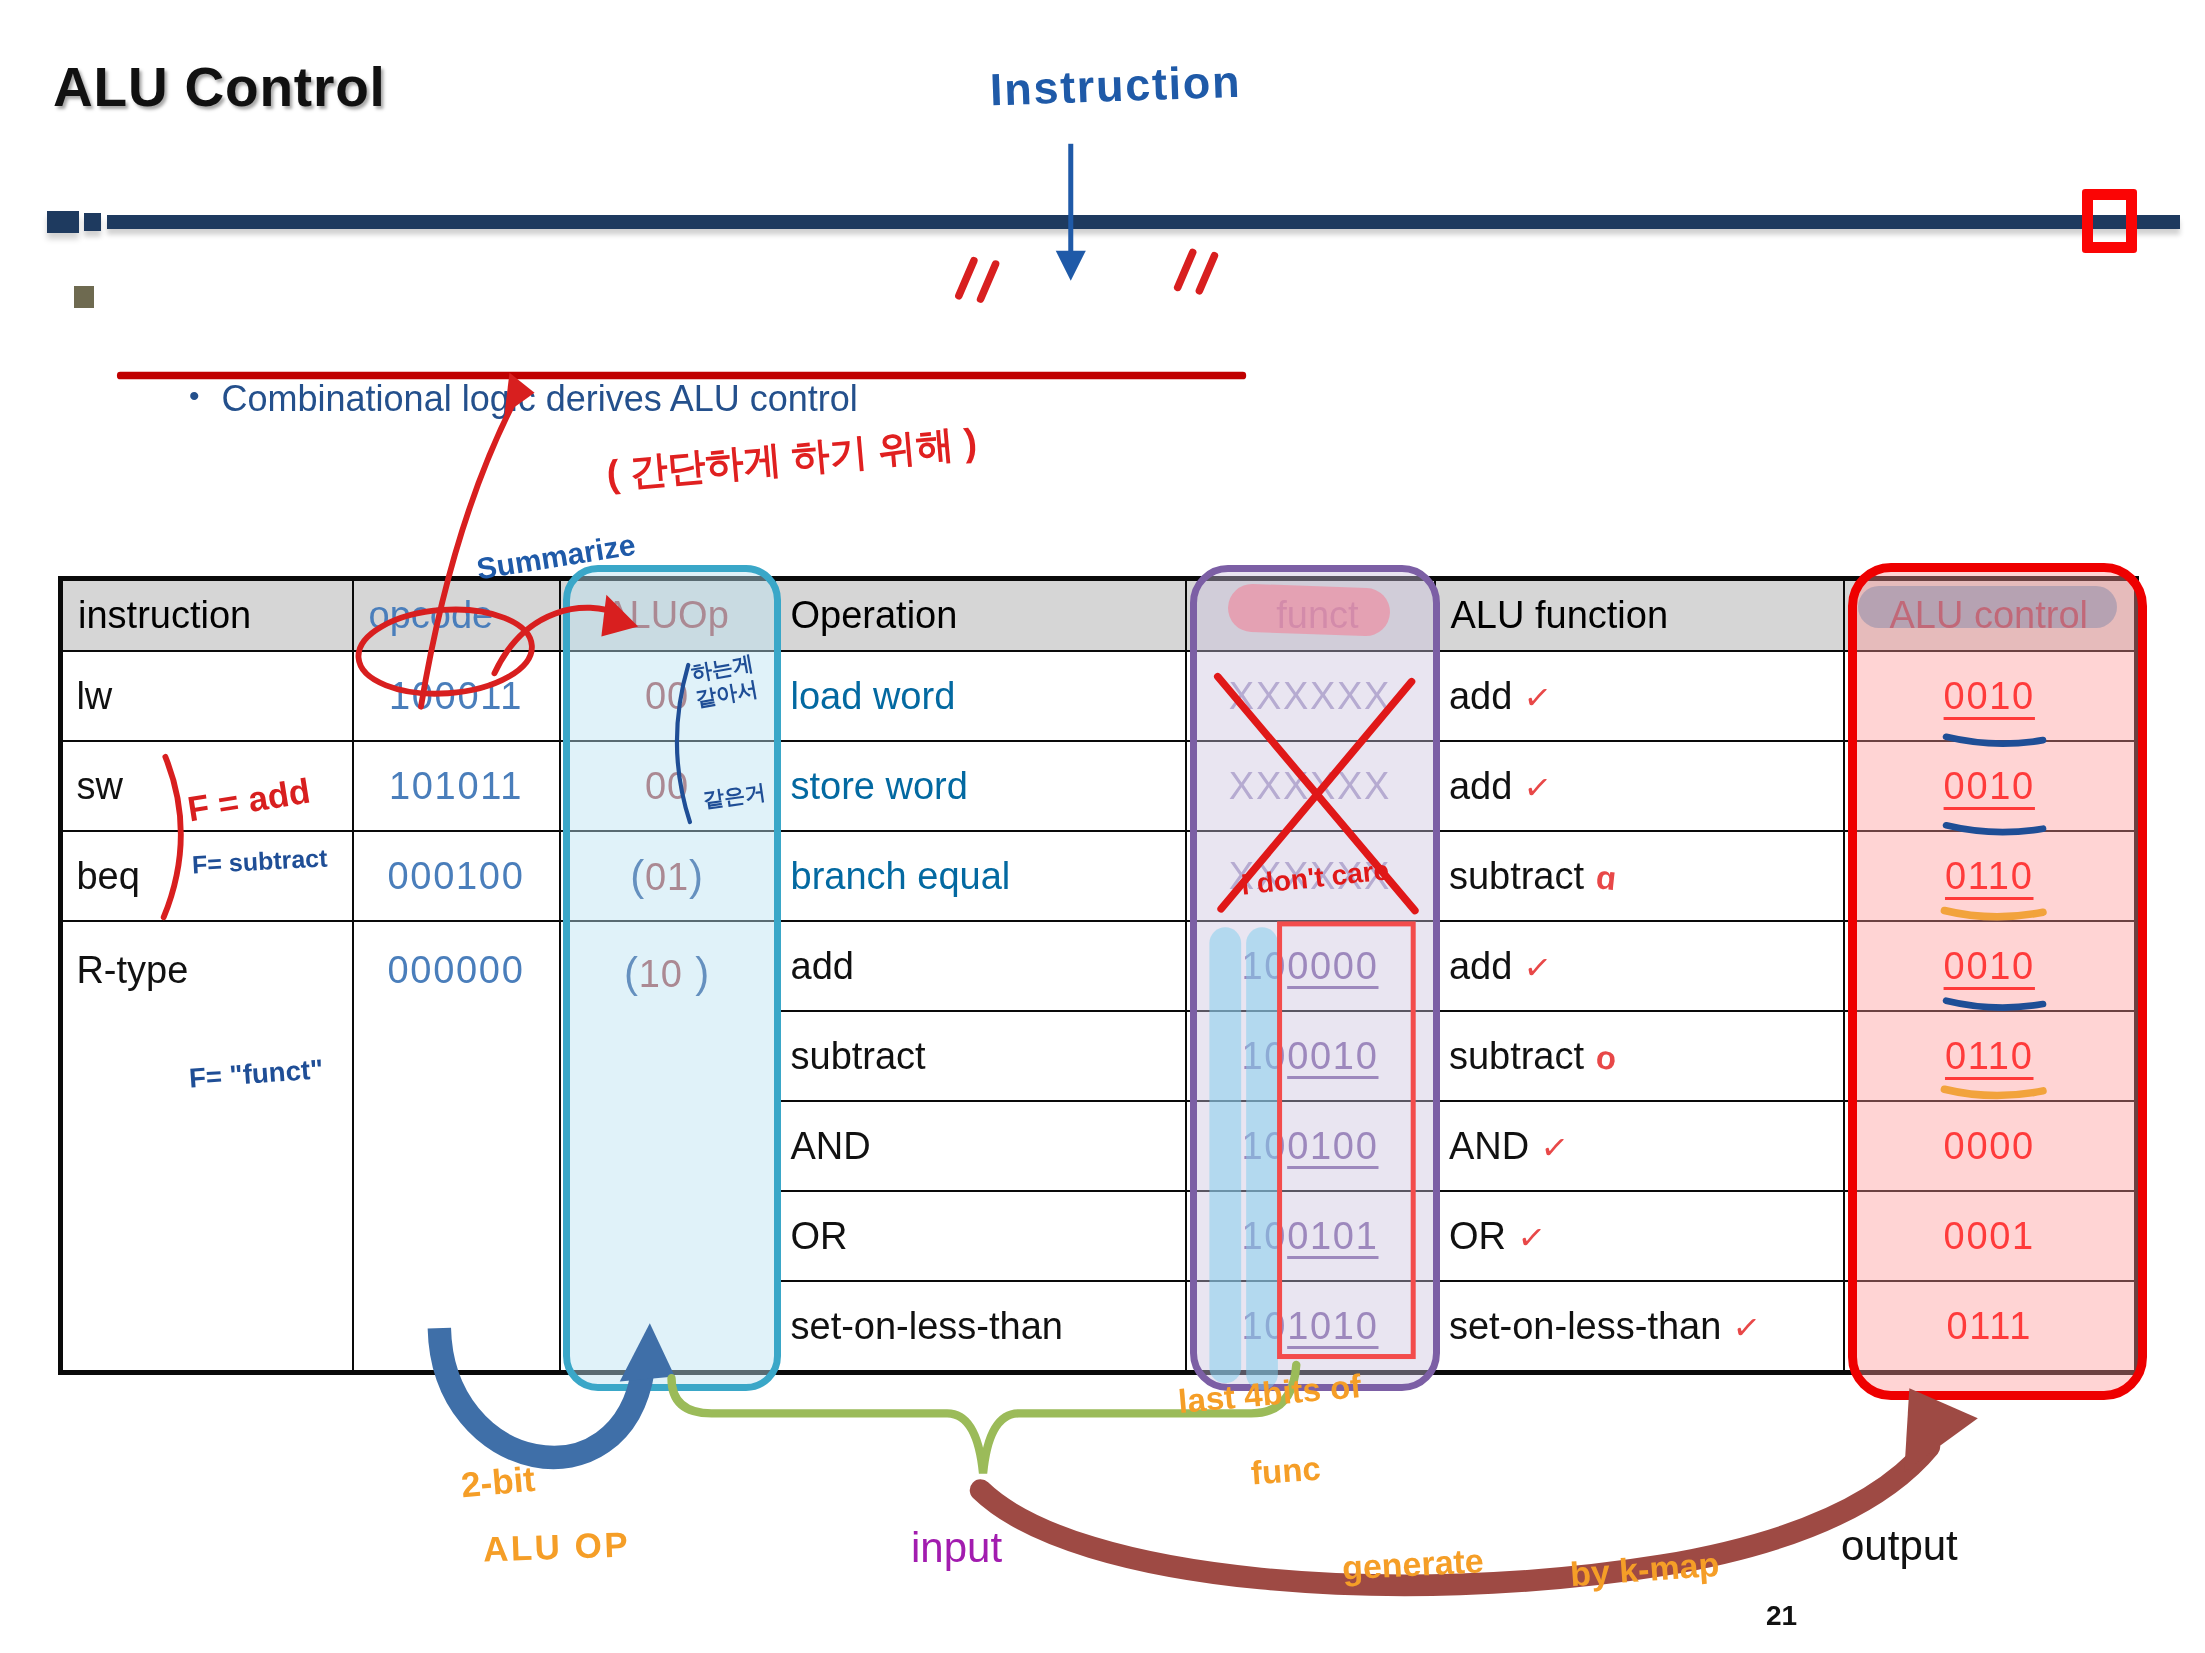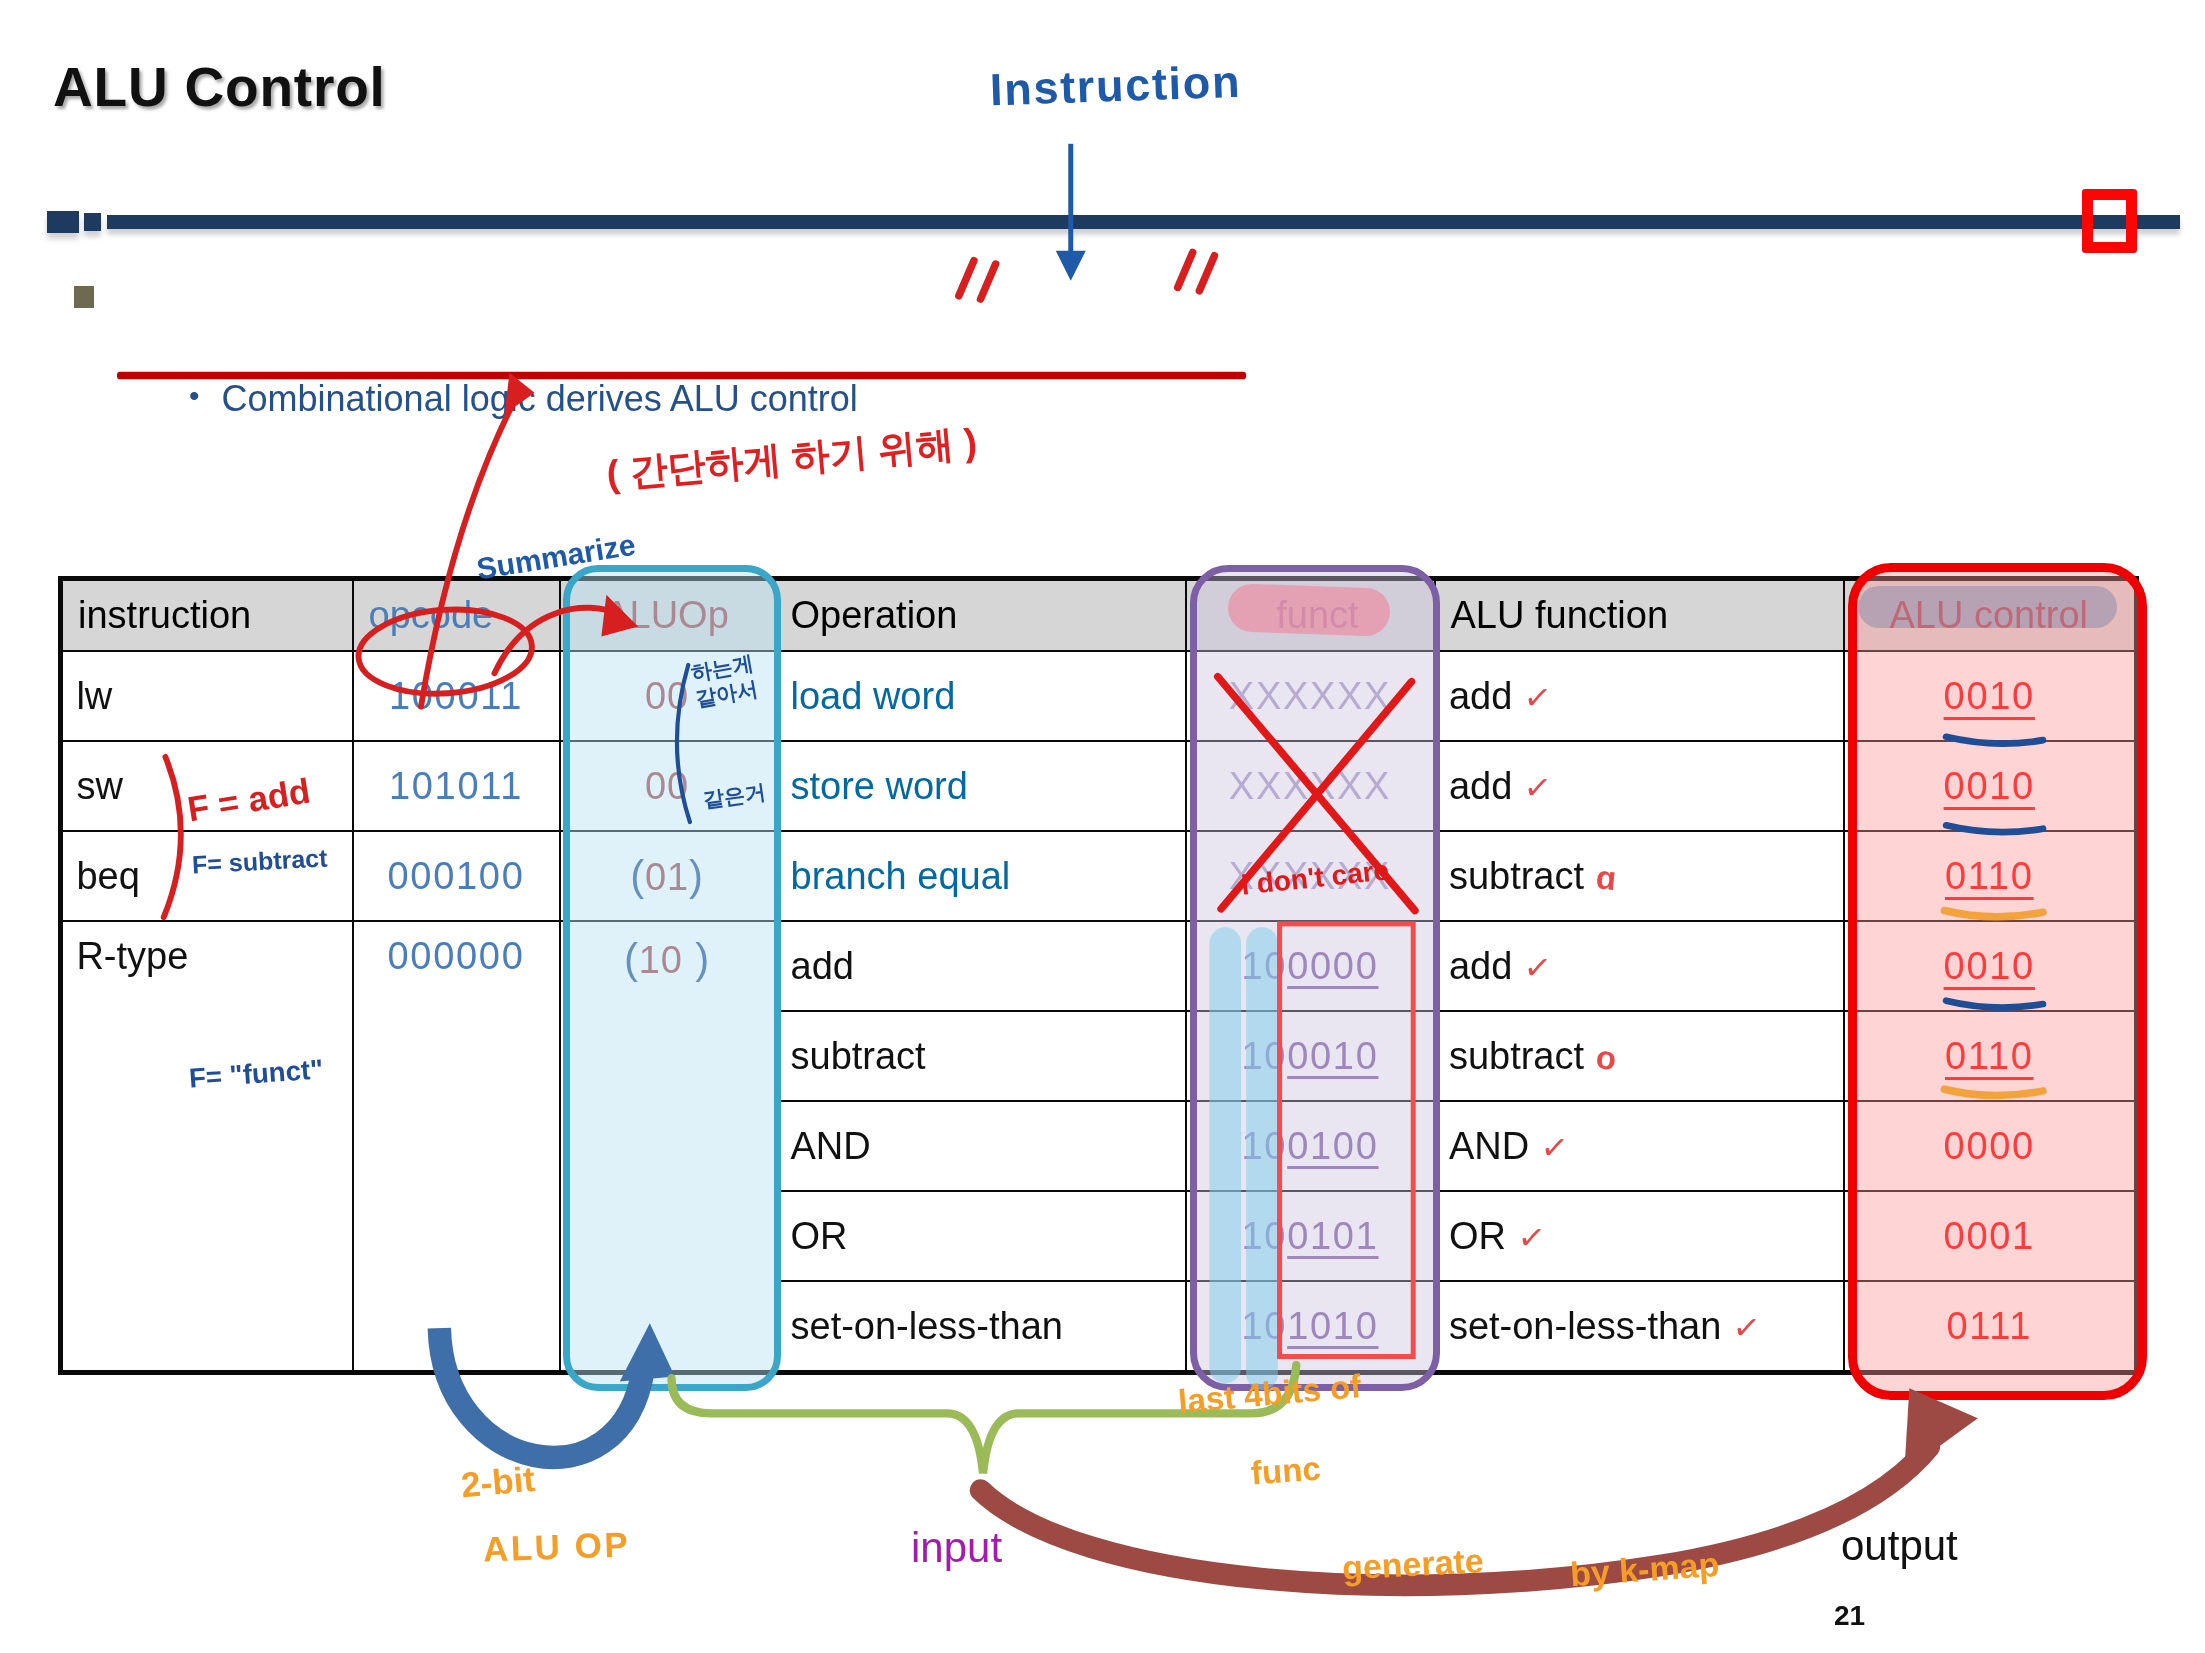--- a/index.html
+++ b/index.html
@@ -33,21 +33,21 @@
   #hw-k3{left:703px;top:782px;font-size:21px;color:#1f4e96;transform:rotate(-8deg);font-weight:bold;}
   #hw-idc{left:1241px;top:862px;font-size:28px;color:#e01818;transform:rotate(-6deg);font-weight:bold;}
   #hw-2bit{left:461px;top:1462px;font-size:35px;color:#f59e27;transform:rotate(-5deg);font-weight:bold;}
   #hw-aluop{left:483px;top:1527px;font-size:35px;color:#f59e27;transform:rotate(-2deg);font-weight:bold;letter-spacing:2.5px;}
   #hw-last4{left:1178px;top:1375px;font-size:33px;color:#f59e27;transform:rotate(-5deg);font-weight:bold;}
   #hw-func{left:1251px;top:1452px;font-size:33px;color:#f59e27;transform:rotate(-4deg);font-weight:bold;}
   #lbl-input{left:911px;top:1524px;font-size:42px;color:#a21caf;}
   #hw-generate{left:1342px;top:1545px;font-size:34px;color:#f59e27;transform:rotate(-3deg);font-weight:bold;}
   #hw-bykmap{left:1570px;top:1550px;font-size:34px;color:#f59e27;transform:rotate(-4deg);font-weight:bold;}
   #lbl-output{left:1841px;top:1522px;font-size:42px;color:#111;}
-  #page-num{left:1834px;top:1600px;font-size:28px;font-weight:bold;color:#111;}
+  #page-num{left:1766px;top:1600px;font-size:28px;font-weight:bold;color:#111;}
   
   #tablewrap{left:58px;top:576px;width:2077px;height:785px;}
   table{border-collapse:collapse;width:2077px;height:785px;table-layout:fixed;}
   td,th{border:2.5px solid #0a0a0a;font-size:38px;overflow:hidden;}
   table{border:5.8px solid #0a0a0a;}
   th{background:#d6d6d6;font-weight:normal;text-align:left;padding-left:15px;height:67px;}
   th.c-op{color:#4a7ebb;}th.c-alu{color:#9e4045;}th.c-fu{color:#7c5fa5;text-align:center;padding-left:16px;}
   th.c-ac{color:#ff0000;text-align:center;padding-left:0;}
   td{height:86px;}
   td.instr{padding-left:13.4px;color:#111;}
@@ -56,21 +56,21 @@
   td.alu .paren{color:#1f4e96;font-size:42px;}
   td.oper{padding-left:15px;color:#111;}
   td.oper.gray{color:#0369a1;}
   td.fun{text-align:center;color:#7c5fa5;letter-spacing:1.7px;}
   td.fun .fx{color:#a79cc8;}
   td.fun .fsuffix{text-decoration:underline;text-decoration-thickness:3.3px;text-underline-offset:6.7px;}
   td.afn{padding-left:13.4px;color:#111;}
   td.afn .mark{color:#e84848;font-size:33px;margin-left:11.7px;font-weight:bold;display:inline-block;transform:rotate(6deg);}
   td.ctl{text-align:center;color:#ff0000;letter-spacing:1.7px;}
   td.ctl .u{text-decoration:underline;text-decoration-thickness:3.3px;text-underline-offset:7.5px;}
-  td.vtop{vertical-align:top;padding-top:13px;}
+  td.vtop{vertical-align:top;padding-top:27px;}
   
   .hl{pointer-events:none;}
   #hl-aluop{left:563px;top:565px;width:204px;height:812px;border:7.5px solid #3aa7c8;border-radius:35px;background:rgba(186,226,241,0.45);}
   #hl-funct{left:1190px;top:565px;width:236px;height:812px;border:7.5px solid #7c5fa5;border-radius:38px;background:rgba(203,194,222,0.42);}
   #hl-aluctl{left:1848px;top:563px;width:281px;height:819px;border:9.2px solid #ee0000;border-radius:43px;background:rgba(255,148,148,0.40);}
   #strip-funct{left:1228px;top:586px;width:162px;height:48px;background:rgba(238,140,160,0.68);border-radius:24px;transform:rotate(2deg);}
   #strip-aluctl{left:1858px;top:586px;width:259px;height:42px;background:rgba(142,142,172,0.55);border-radius:21px;}
   #overlay{left:0;top:0;width:2205px;height:1654px;pointer-events:none;}
 </style>
 </head>

